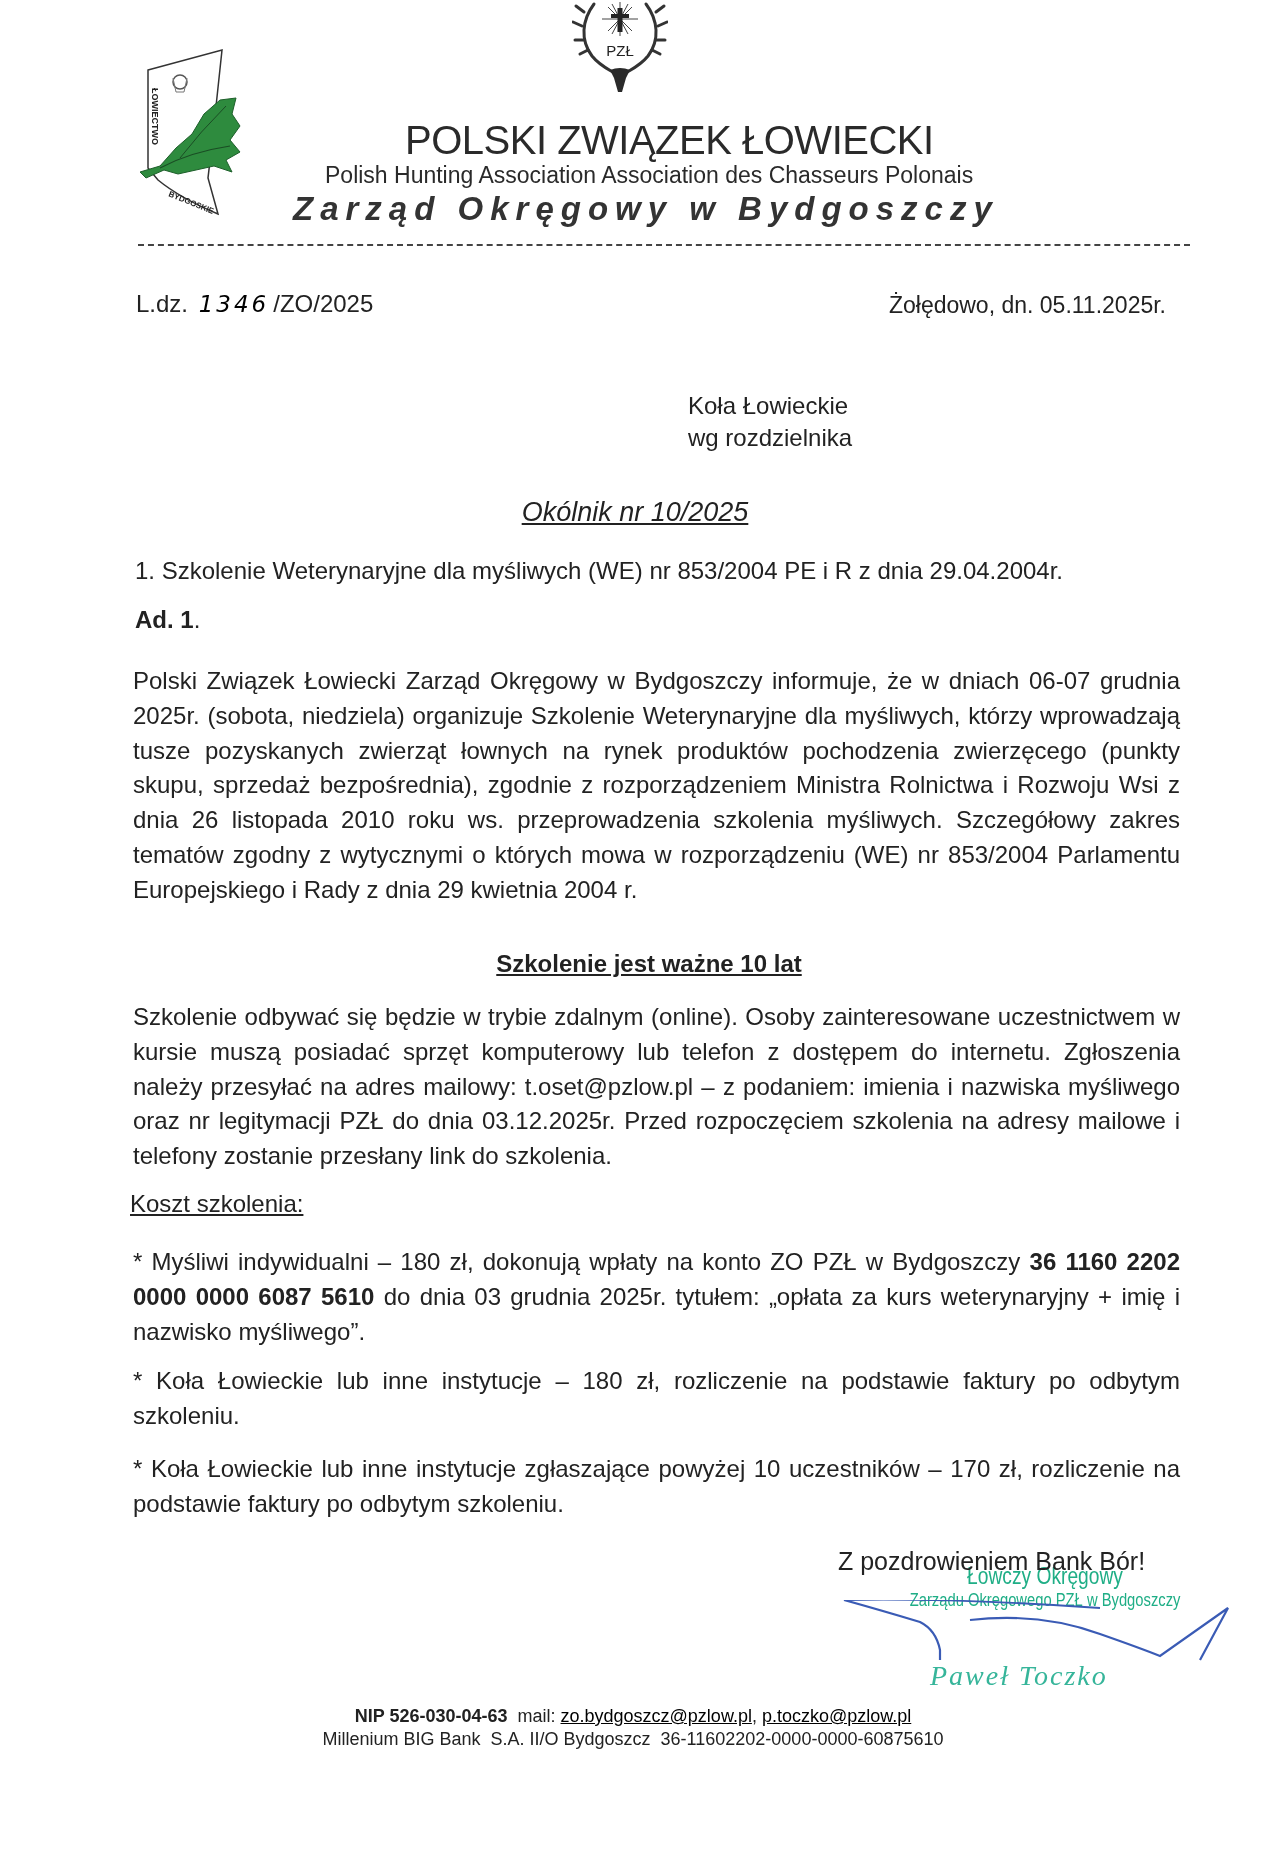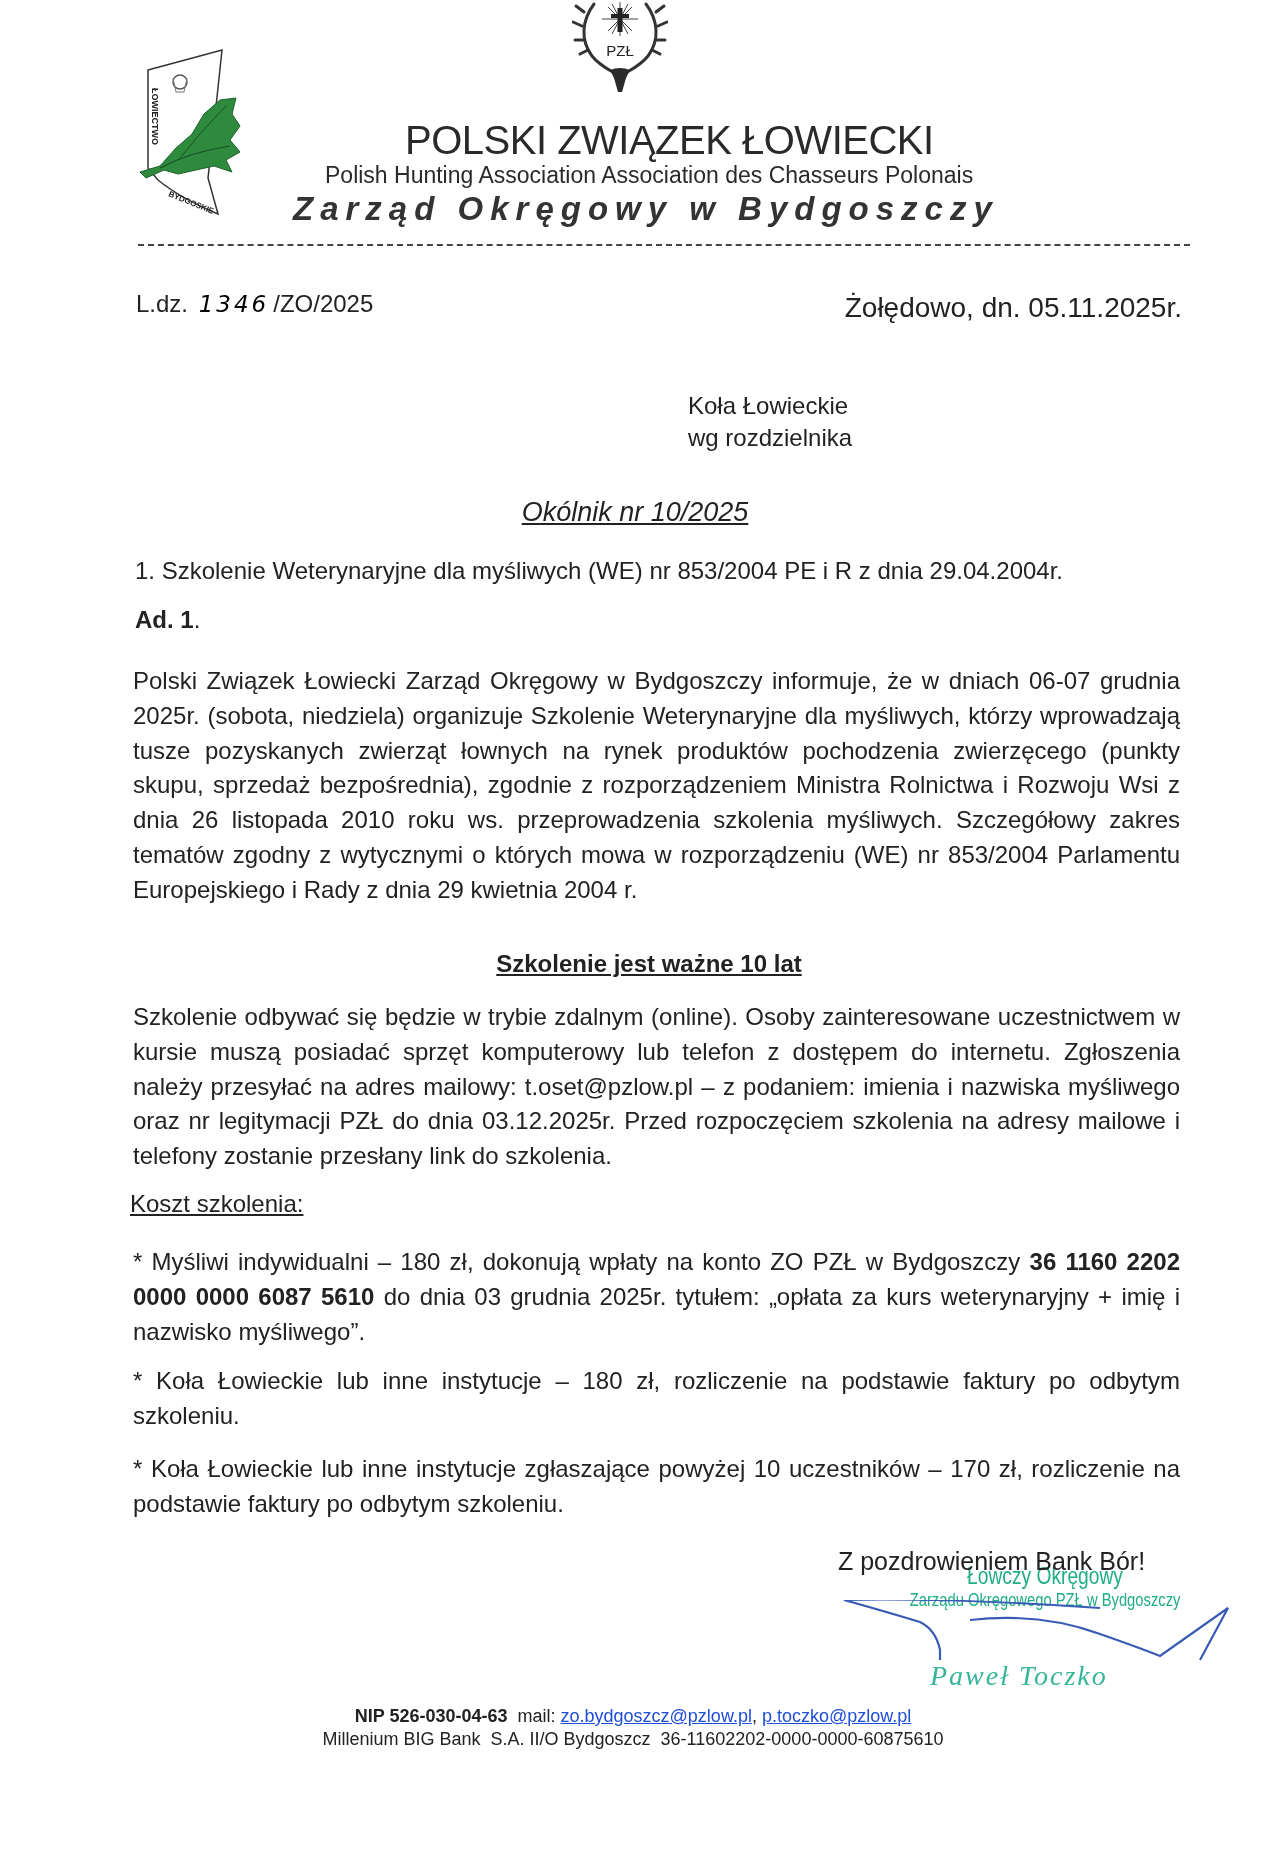--- a/index.html
+++ b/index.html
@@ -9,21 +9,21 @@
   
   #emblem { left:572px; top:0px; width:96px; height:92px; }
   #regional-logo { left:140px; top:48px; width:112px; height:172px; }
   #org-title { left:405px; top:118px; font-size:40px; color:#2a2a2a; letter-spacing:-0.5px; white-space:nowrap; }
   #org-subtitle { left:325px; top:162px; font-size:23px; color:#2a2a2a; white-space:nowrap; }
   #org-branch { left:293px; top:190px; font-size:33px; font-weight:bold; font-style:italic; letter-spacing:7px; color:#333; white-space:nowrap; }
   #header-divider { left:138px; top:244px; width:1052px; height:0; border-top:2px dashed #444; }
   
   #ref-line { left:136px; top:290px; font-size:24px; white-space:nowrap; }
   #ref-line .hand { color:#000000; font-style:italic; font-family:"DejaVu Sans", sans-serif; font-size:23px; margin:0 4px; letter-spacing:3px; }
-  #date-line { right:84px; top:292px; font-size:28px; white-space:nowrap; }
+  #date-line { right:100px; top:292px; font-size:23px; white-space:nowrap; }
   
   #addressee { left:688px; top:390px; font-size:24px; line-height:32px; }
   
   #circular-title { left:0; width:1266px; top:497px; text-align:center; font-size:27px; text-decoration:underline;font-style:italic; }
   #circular-title span { position:relative; left:2px; }
   #item-1 { left:135px; top:557px; font-size:24px; white-space:nowrap; }
   #ad-1 { left:135px; top:606px; font-size:24px; }
   #ad-1 b { font-weight:bold; }
   .para { left:133px; width:1047px; font-size:24px; line-height:34.8px; text-align:justify; }
   #para-1 { top:664px; }
@@ -37,21 +37,21 @@
   
   #closing { left:838px; top:1547px; font-size:25px; white-space:nowrap; z-index:2; }
   #stamp { left:880px; top:1563px; width:330px; text-align:center; color:#1fae86; z-index:1; }
   #stamp .l1 { font-size:24px; line-height:26px; font-family:"Liberation Sans", sans-serif; transform:scaleX(0.8); }
   #stamp .l2 { font-size:18px; line-height:22px; transform:scaleX(0.82); white-space:nowrap; }
   #signature-scribble { left:840px; top:1600px; width:390px; height:80px; z-index:3; }
   #signer-name { left:930px; top:1660px; font-size:28px; font-style:italic; font-family:"Liberation Serif", serif; color:#36b59a; letter-spacing:2px; }
   
   #footer { left:0; width:1266px; top:1705px; text-align:center; font-size:18px; line-height:22.5px; color:#222; }
   #footer b { font-weight:bold; }
-  #footer a { color:#1d4ed8; text-decoration:underline; }
+  #footer a { color:#000000; text-decoration:underline; }
 </style>
 </head>
 <body>
 
 <div id="emblem" class="abs">
   <svg width="96" height="92" viewBox="0 0 96 92">
     <g stroke="#333" stroke-width="3" fill="none" stroke-linecap="round">
       <path d="M22 4 C10 20 8 40 20 56 C28 66 38 70 44 74"></path>
       <path d="M12 12 L4 6"></path>
         <path d="M10 26 L1 22"></path>

